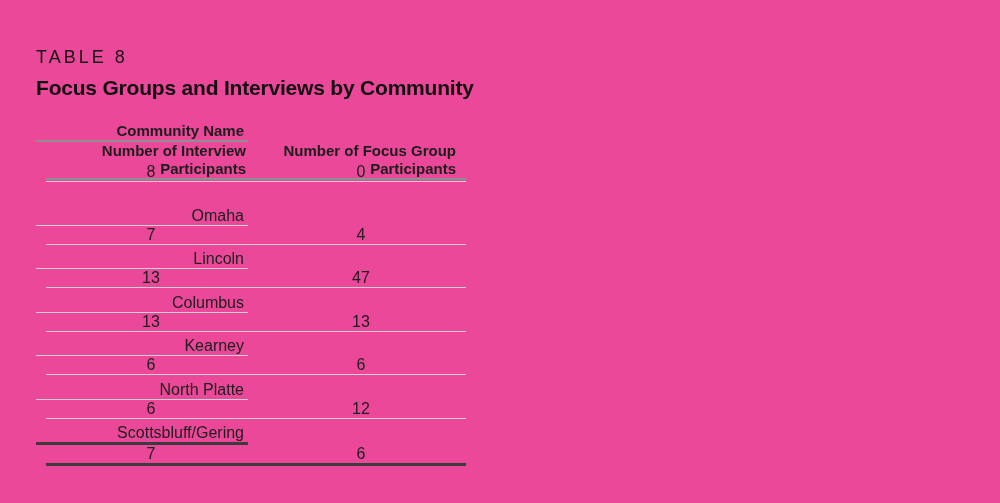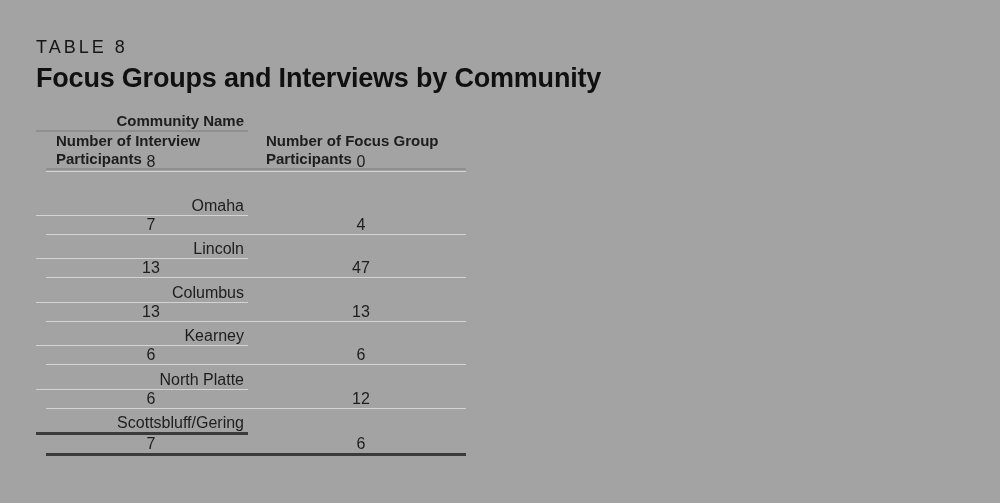--- a/index.html
+++ b/index.html
@@ -3,39 +3,39 @@
 <meta charset="utf-8">
 <style>
   :root{
     --header-rule:#8f8f8f;
     --row-rule:#d3d3d3;
     --bottom-rule:#3b3b3b;
     --text:#1d1d1d;
   }
   html,body{margin:0;padding:0;background:#fff;}
   .page{
-    width:1000px;height:503px;background:#a3a3a3;
+    width:1000px;height:503px;background:#ec4899;
     font-family:"Liberation Sans", sans-serif;color:var(--text);
-    box-sizing:border-box;padding:38px 0 0 36px;overflow:hidden;
+    box-sizing:border-box;padding:48px 0 0 36px;overflow:hidden;
   }
   .eyebrow{
     font-size:18px;letter-spacing:3px;color:#161616;
     line-height:19px;font-weight:400;
   }
   .doc-title{
-    font-size:27px;font-weight:bold;color:#101010;
+    font-size:21px;font-weight:bold;color:#101010;
     margin:8px 0 16px 0;letter-spacing:-0.2px;line-height:26px;
   }
   .table{margin-top:21px;width:642px;}
   .row{display:flex;flex-direction:column;}
   .c1{width:212px;display:flex;align-items:center;justify-content:flex-end;
       box-sizing:border-box;padding-right:4px;text-align:right;}
   .c23{width:420px;margin-left:10px;display:flex;}
   .c23 > div{width:210px;display:flex;align-items:center;justify-content:center;
-      box-sizing:border-box;text-align:left;}
+      box-sizing:border-box;text-align:right;}
   
   .header-row{height:41px;}
   .header-row .c1,
   .header-row .c23{border-bottom:2px solid var(--header-rule);}
   .hcell{font-weight:bold;font-size:15px;line-height:18px;}
   .header-row .c23 span{display:block;max-width:190px;margin:0 auto;}
   
   .body-row{height:43.5px;font-size:16px;}
   .body-row .c1,
   .body-row .c23{border-bottom:1px solid var(--row-rule);}

